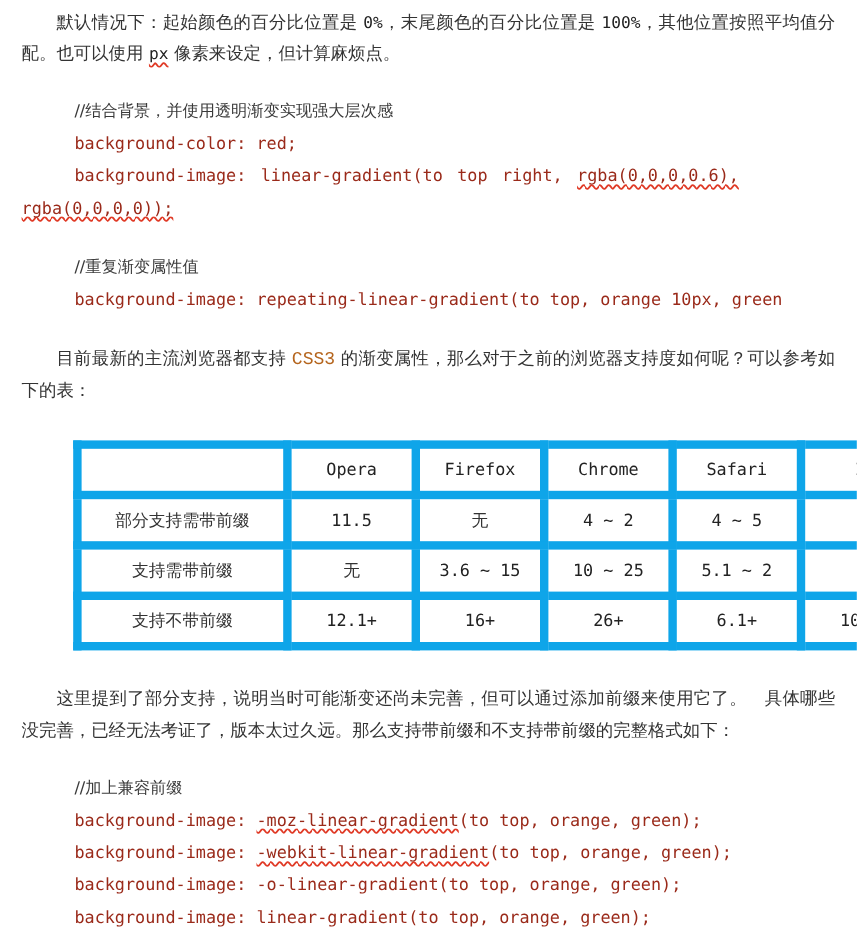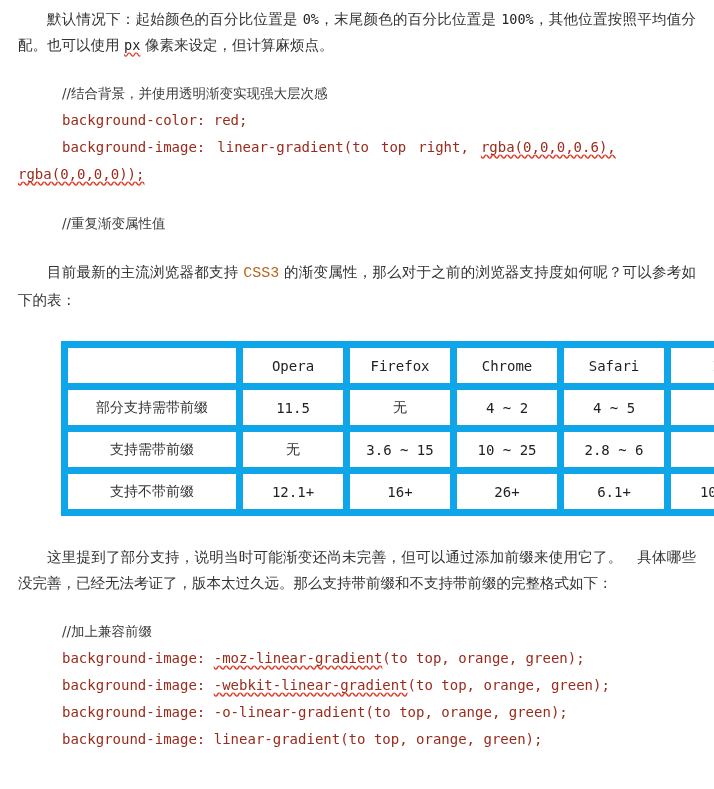--- a/index.html
+++ b/index.html
@@ -146,20 +146,21 @@
     <span class="cline comment"><span class="ind"></span><span class="cn">//结合背景，并使用透明渐变实现强大层次感</span></span>
     <span class="cline"><span class="ind"></span><span>background-color: red;</span></span>
     <span class="cline"><span class="ind"></span><span>background-image:</span><span class="gap-wide"></span><span>linear-gradient(to</span><span class="gap-wide"></span><span>top</span><span class="gap-wide"></span><span>right,</span><span class="gap-wide"></span><span class="squig">rgba(0,0,0,0.6),</span></span>
     <span class="cline"><span class="squig">rgba(0,0,0,0));</span></span>
   </div>
 
   <div class="spacer-md"></div>
 
   <div class="codeblock">
     <span class="cline comment"><span class="ind"></span><span class="cn">//重复渐变属性值</span></span>
+    <span class="cline"><span class="ind"></span><span>background-image: repeating-linear-gradient(to top, orange 10px, green</span></span>
   </div>
 
   <div class="spacer-md"></div>
 
   <p class="para">
     <span>目前最新的主流浏览器都支持 </span><span class="kw-orange">CSS3</span><span> 的渐变属性，那么对于之前的浏览器支持度如何呢？可以参考如下的表：</span>
   </p>
 
   <div class="spacer-lg"></div>
 
@@ -182,21 +183,21 @@
           <td class="cell-cn">无</td>
           <td class="cell-mono">4 ~ 2</td>
           <td class="cell-mono">4 ~ 5</td>
           <td class="cell-cn">无</td>
         </tr>
         <tr>
           <td class="rowhead">支持需带前缀</td>
           <td class="cell-cn">无</td>
           <td class="cell-mono">3.6 ~ 15</td>
           <td class="cell-mono">10 ~ 25</td>
-          <td class="cell-mono">2.8 ~ 6</td>
+          <td class="cell-mono">5.1 ~ 2</td>
           <td class="cell-cn">无</td>
         </tr>
         <tr>
           <td class="rowhead">支持不带前缀</td>
           <td class="cell-mono">12.1+</td>
           <td class="cell-mono">16+</td>
           <td class="cell-mono">26+</td>
           <td class="cell-mono">6.1+</td>
           <td class="cell-mono">10.0+</td>
         </tr>

